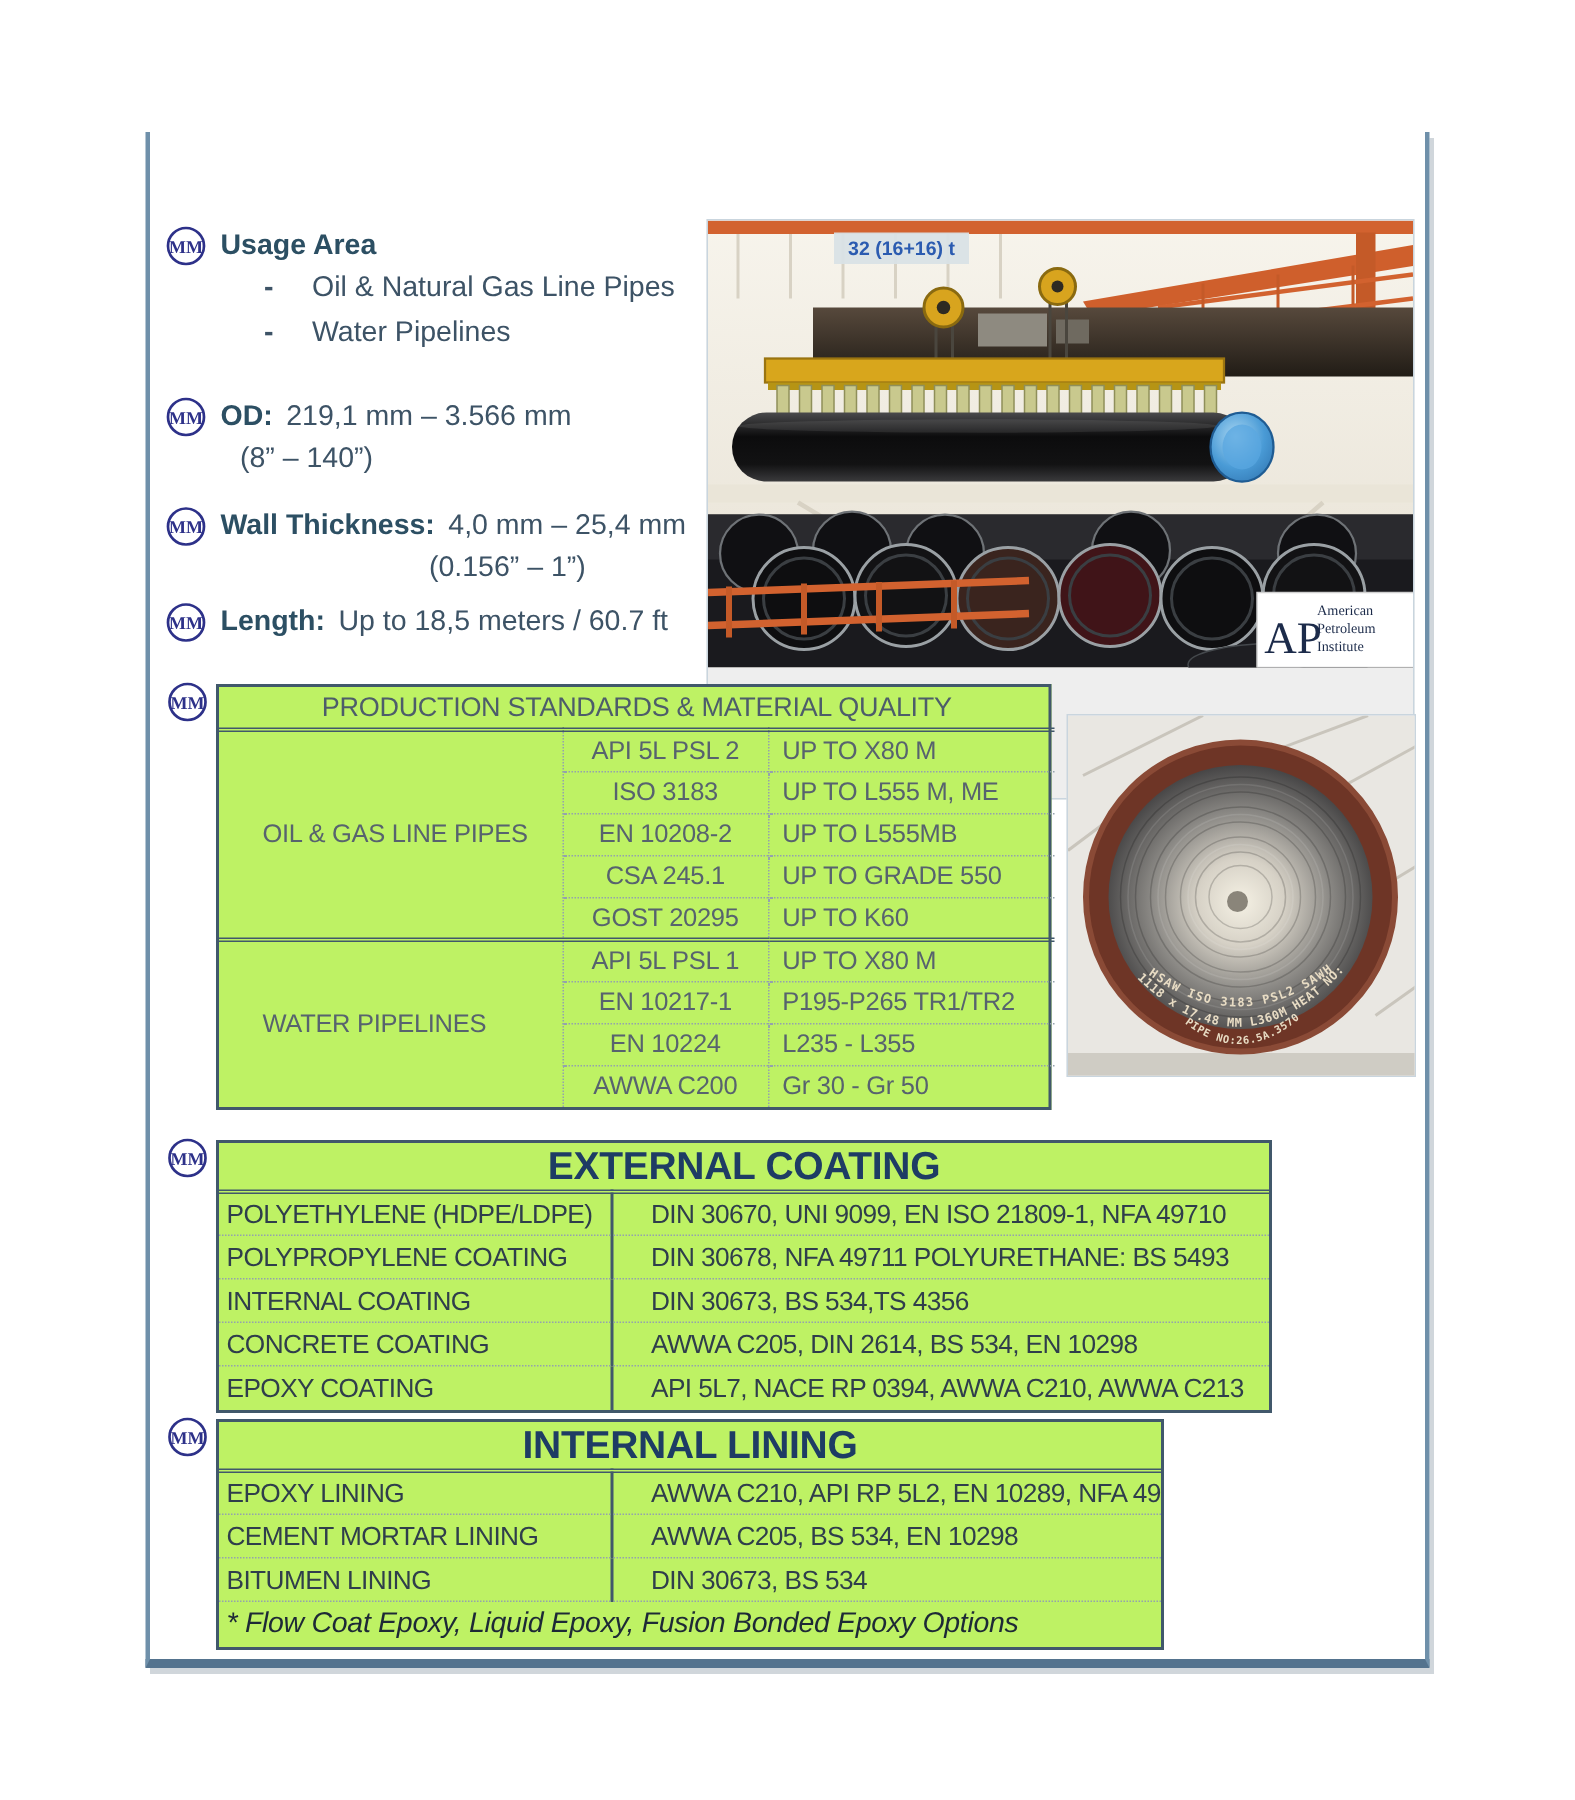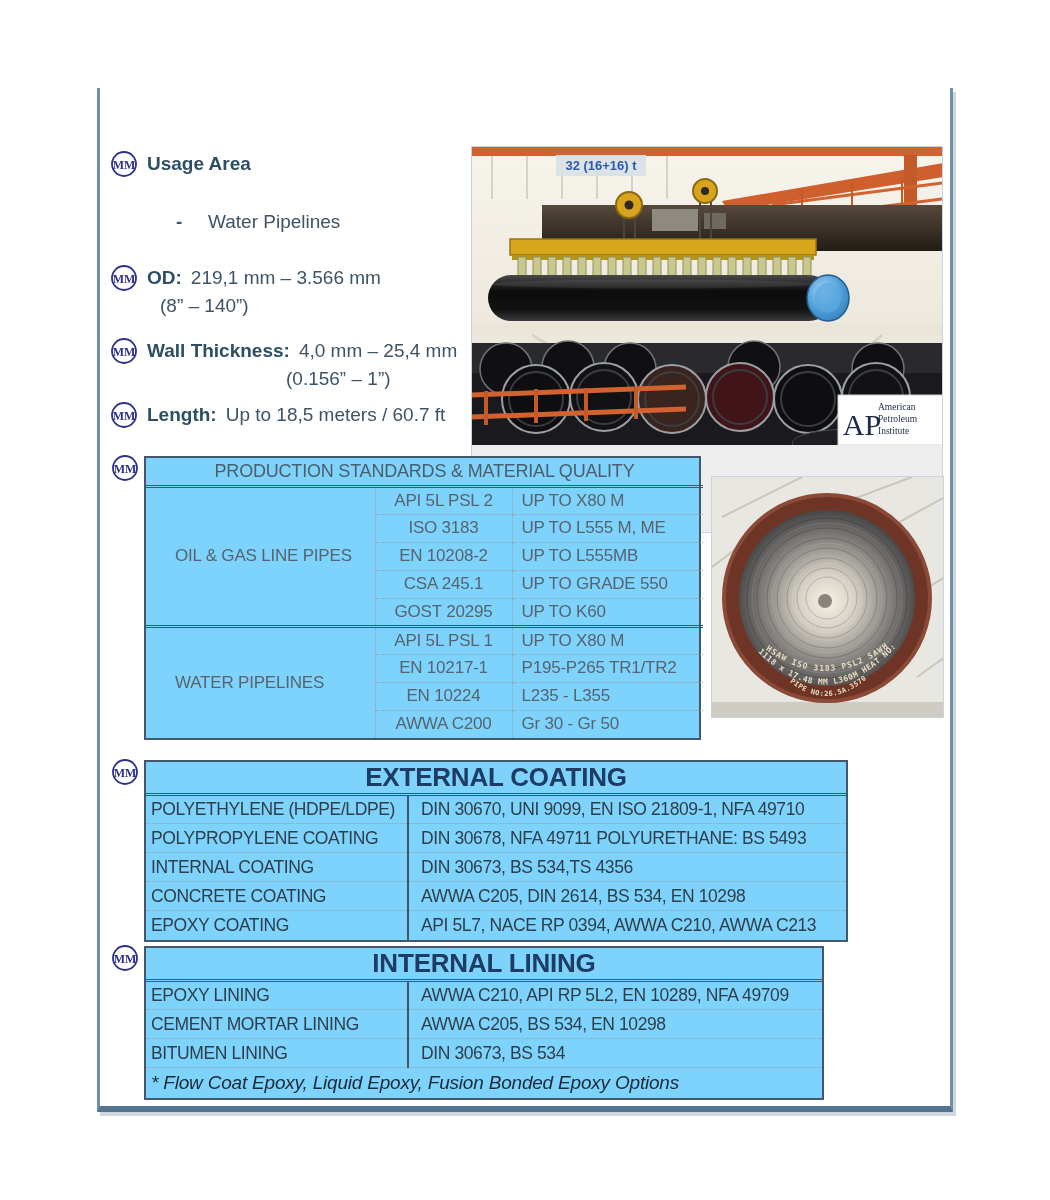--- a/index.html
+++ b/index.html
@@ -31,64 +31,67 @@
   .usage-item { position:absolute; color:#3d5366; font-size:19px; white-space:nowrap; }
   .usage-item .dash { display:inline-block; width:32px; font-weight:bold; color:#3d5366; }
 
   
   .photo { position:absolute; border:1px solid #c9d5de; overflow:hidden; background:#eee; }
   #factory-photo { left:371px; top:58px; width:472px; height:387px; }
   #bore-photo   { left:611px; top:388px; width:233px; height:242px; }
   .photo svg { display:block; }
 
   
-  .tbl-frame { position:absolute; border:2px solid #41586b; background:#7dd3fc; }
+  .tbl-frame { position:absolute; border:2px solid #41586b; background:#bef264; }
   table { border-collapse:collapse; table-layout:fixed; width:100%; }
   th,td { padding:0 6px; overflow:hidden; white-space:nowrap; }
 
   #standards-frame { left:44px; top:368px; width:557px; }
   .std th {
     font-weight:normal; color:#4d5d6a; font-size:18px; height:28px;
     border-bottom:3px double #41586b; letter-spacing:-0.2px;
   }
   .std td { height:28px; font-size:17px; color:#57636e; letter-spacing:-0.2px; }
   .std td.category { text-align:left; border-right:1px dotted #94a2ad;padding-left:29px; }
   .std td.standard { text-align:center; border-right:1px dotted #94a2ad; }
   .std td.grade    { text-align:left; padding-left:9px; }
   .std tbody tr + tr td { border-top:1px dotted #94a2ad; }
   .std tbody tr.group-first td { border-top:3px double #41586b; }
 
   #external-frame { left:44px; top:672px; width:704px; }
-  #internal-frame { left:44px; top:858px; width:680px; }
+  #internal-frame { left:44px; top:858px; width:632px; }
   .pairs th {
     font-weight:bold; color:#1e3c64; font-size:26px; height:28px;
     border-bottom:3px double #41586b; letter-spacing:-0.2px;
   }
   .pairs td { height:29px; font-size:17.5px; color:#2f3e4b; letter-spacing:-0.4px; }
   .pairs td.ctype { width:262px; border-right:2px solid #41586b; padding-left:5px;margin-left:42px; }
-  .pairs td.cstd  { padding-left:12px; }
+  .pairs td.cstd  { padding-left:25px; }
   .pairs tbody tr + tr td { border-top:1px dotted #94a2ad; }
   .pairs tfoot td {
     border-top:1px dotted #94a2ad; font-style:italic; font-size:19px;
     color:#1d2936; height:30px; padding-left:5px; letter-spacing:-0.2px;
   }
   .tbl-mm { position:absolute; width:28px; height:28px; }
 </style>
 </head>
 <body>
 
 <div class="sheet">
 
 
   <div class="spec-row" style="left:10px; top:62px;">
     <svg class="mm-icon" viewBox="0 0 28 28">
       <circle cx="14" cy="14" r="12" fill="none" stroke="#2d3189" stroke-width="1.8"></circle>
       <text x="14" y="18.5" text-anchor="middle" font-family="Liberation Serif, serif" font-size="12" font-weight="bold" fill="#2d3189">MM</text>
     </svg>
     <span class="spec-label">Usage Area</span>
+  </div>
+  <div class="usage-item" style="left:76px; top:93px;">
+    <span class="dash">-</span><span>Oil &amp; Natural Gas Line Pipes</span>
   </div>
   <div class="usage-item" style="left:76px; top:123px;">
     <span class="dash">-</span><span>Water Pipelines</span>
   </div>
 
   <div class="spec-row" style="left:10px; top:176px;">
     <svg class="mm-icon" viewBox="0 0 28 28">
       <circle cx="14" cy="14" r="12" fill="none" stroke="#2d3189" stroke-width="1.8"></circle>
       <text x="14" y="18.5" text-anchor="middle" font-family="Liberation Serif, serif" font-size="12" font-weight="bold" fill="#2d3189">MM</text>
     </svg>

